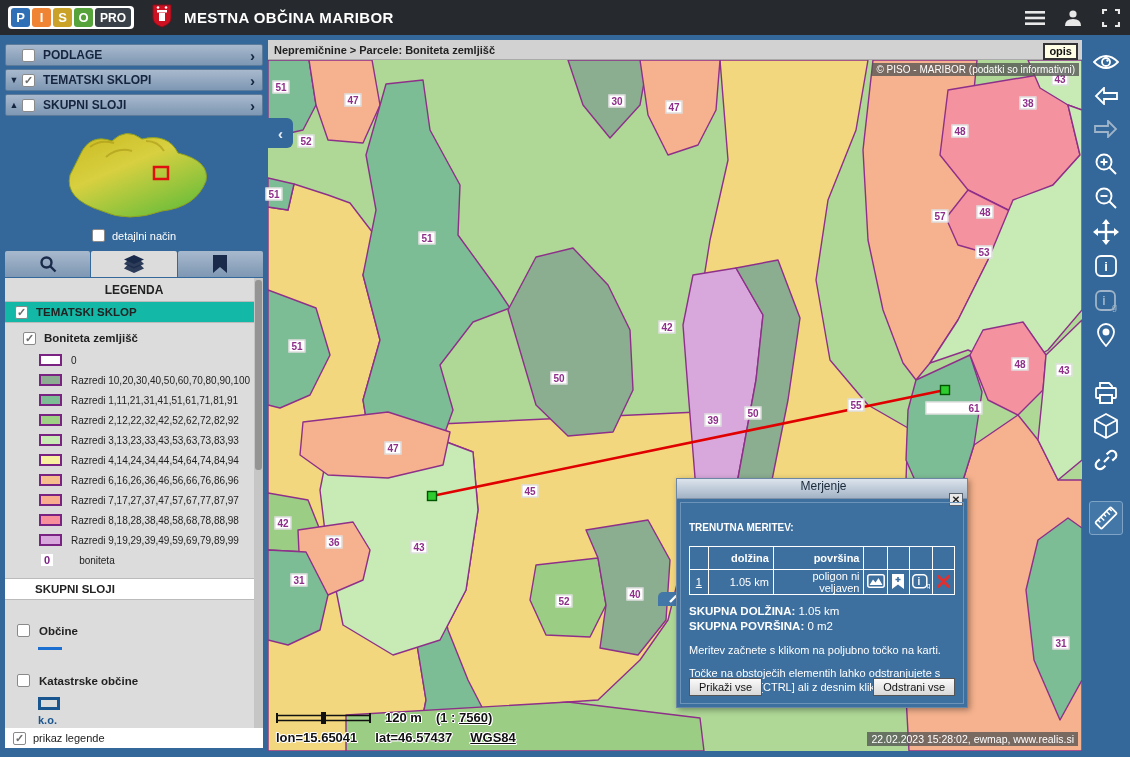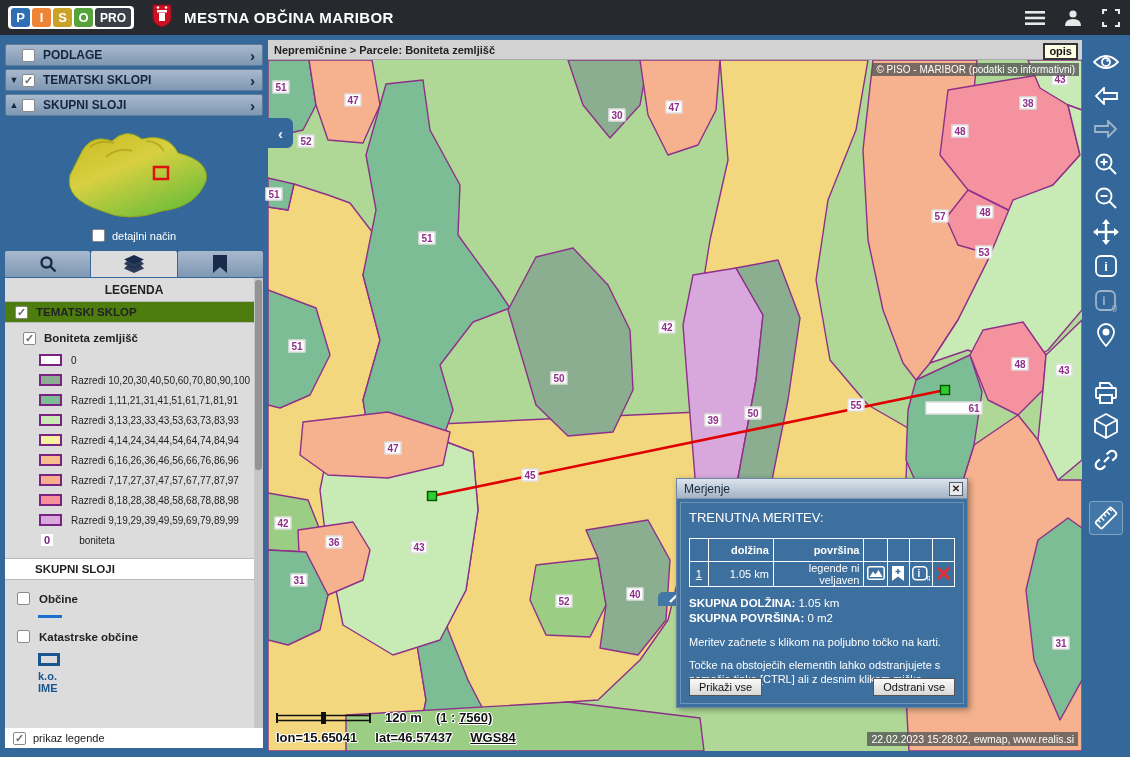--- a/index.html
+++ b/index.html
@@ -26,30 +26,30 @@
   .acc-row .cb { margin:0 8px 0 0; }
   .overview { position:absolute; left:50px; top:92px; width:168px; height:100px; }
   .detail-row { position:absolute; left:0; top:194px; width:268px; display:flex; justify-content:center; align-items:center; gap:7px; color:#fff; font-size:11px; }
   .side-tabs { position:absolute; left:5px; top:216px; width:258px; height:26px; display:flex; gap:1px; }
   .side-tab { flex:1; background:linear-gradient(#A8B9CD,#7E97B3); display:flex; align-items:center; justify-content:center; cursor:pointer; border-radius:2px 2px 0 0; }
   .side-tab.active { background:#DCDCDC; }
   .legend-panel { position:absolute; left:5px; top:243px; width:258px; height:450px; background:#DCDCDC; overflow:hidden; }
   .legend-scroll { position:absolute; right:0; top:0; width:9px; height:450px; background:#C6C6C6; }
   .legend-thumb { position:absolute; left:1px; top:2px; width:7px; height:190px; background:#949494; border-radius:3px; }
   .legend-title { text-align:center; font-weight:bold; font-size:12px; color:#222; padding:5px 0 4px; }
-  .legend-group { background:#4d7c0f; height:22px; display:flex; align-items:center; gap:8px; padding-left:10px; font-weight:bold; font-size:11.5px; color:#222; border-top:1px solid #bbb; border-bottom:1px solid #bbb; }
+  .legend-group { background:#14b8a6; height:22px; display:flex; align-items:center; gap:8px; padding-left:10px; font-weight:bold; font-size:11.5px; color:#222; border-top:1px solid #bbb; border-bottom:1px solid #bbb; }
   .legend-layer { height:24px; display:flex; align-items:center; gap:8px; padding-left:18px; font-weight:bold; font-size:11.5px; color:#222; margin-top:3px; }
   .legend-item { height:20px; display:flex; align-items:center; padding-left:34px; }
   .legend-item .sw { width:23px; height:12px; border:2.5px solid #7B2382; background:#fff; flex:none; }
   .legend-item .lb { font-size:10px; color:#222; margin-left:9px; white-space:nowrap; }
   .legend-zero { height:20px; display:flex; align-items:center; padding-left:36px; }
   .legend-zero .zb { background:#fff; color:#7B2382; font-weight:bold; font-size:11px; padding:0 3px; }
   .legend-zero .lb { font-size:10px; color:#222; margin-left:26px; }
   .shared-title { background:#fff; height:22px; margin-top:8px; display:flex; align-items:center; padding-left:30px; font-weight:bold; font-size:11.5px; color:#222; border-top:1px solid #bbb; border-bottom:1px solid #bbb; }
-  .shared-item { display:flex; align-items:center; gap:9px; padding-left:12px; margin-top:12px; font-weight:bold; font-size:11.5px; color:#222; }
+  .shared-item { display:flex; align-items:center; gap:9px; padding-left:12px; margin-top:24px; font-weight:bold; font-size:11.5px; color:#222; }
   .sw-line { margin:10px 0 0 33px; width:24px; height:3px; background:#1B6FD0; }
   .sw-rect { margin:10px 0 0 33px; width:22px; height:13px; border:3px solid #19558F; }
   .ko-label { margin:4px 0 0 33px; color:#19558F; font-size:11px; font-weight:bold; line-height:12px; }
   .show-legend { position:absolute; left:5px; top:693px; width:258px; height:20px; background:#fff; display:flex; align-items:center; gap:7px; padding-left:8px; font-size:11px; color:#222; }
 
   
   .map-panel { position:absolute; left:268px; top:40px; width:814px; height:566px; background:#AFD896; }
   .breadcrumb-bar { position:absolute; left:0; top:0; width:814px; height:20px; background:#D2D2D2; border-bottom:1px solid #aaa; display:flex; align-items:center; font-size:11px; font-weight:bold; color:#222; padding-left:6px; z-index:6; }
   .opis-btn { position:absolute; right:4px; top:3px; background:#FFFFE6; border:2px solid #333; font-size:11px; font-weight:bold; color:#111; padding:0 4px; line-height:13px; cursor:pointer; }
   .map-svg { position:absolute; left:0; top:20px; width:814px; height:691px; }
@@ -58,24 +58,24 @@
   .copyright { position:absolute; right:3px; top:23px; background:rgba(85,85,85,.78); color:#fff; font-size:10px; padding:1px 4px; z-index:3; }
   .timestamp { position:absolute; right:4px; top:692px; background:rgba(85,85,85,.78); color:#fff; font-size:10.5px; padding:1px 4px; z-index:3; }
   .halo { text-shadow:-1px 0 #fff,1px 0 #fff,0 -1px #fff,0 1px #fff,1px 1px #fff,-1px -1px #fff; }
   .scalebar { position:absolute; left:8px; top:670px; display:flex; align-items:center; gap:14px; z-index:3; font-size:13px; font-weight:bold; color:#111; }
   .lonlat { position:absolute; left:8px; top:690px; display:flex; gap:18px; z-index:3; font-size:13px; font-weight:bold; color:#111; }
   .collapse-tab { position:absolute; left:0; top:78px; width:25px; height:30px; background:#34689A; border-radius:0 6px 6px 0; color:#E8EEF5; display:flex; align-items:center; justify-content:center; font-size:15px; font-weight:bold; cursor:pointer; z-index:4; }
   .up-tab { position:absolute; left:390px; bottom:0; width:36px; height:14px; background:#4377A8; border-radius:5px 5px 0 0; display:flex; align-items:center; justify-content:center; cursor:pointer; z-index:4; }
 
   
   .dialog { position:absolute; left:408px; top:438px; width:292px; height:230px; background:#3D6F9F; border:1px solid #6B87A3; box-shadow:2px 2px 6px rgba(0,0,0,.35); z-index:5; }
-  .dialog-header { height:20px; background:linear-gradient(#DCE3EC,#A3B4C6); display:flex; align-items:center; padding:0 4px 0 7px; font-size:12px; color:#1A2A3A; border-bottom:1px solid #7e93a8; }
+  .dialog-header { height:20px; background:linear-gradient(#DCE3EC,#A3B4C6); display:flex; align-items:center; padding:0 4px 0 7px; font-size:12px; color:#1A2A3A; border-bottom:1px solid #7e93a8;flex-direction:column; }
   .dialog-close { margin-left:auto; width:14px; height:14px; background:#E9E9E9; border:1px solid #55616E; display:flex; align-items:center; justify-content:center; font-size:10px; font-weight:bold; color:#222; cursor:pointer; }
   .dialog-body { position:absolute; left:3px; right:3px; top:23px; bottom:3px; border:1px solid #6E93B8; padding:7px 8px; color:#fff; }
-  .dlg-section { font-size:13px; font-weight:normal; }
+  .dlg-section { font-size:10px; font-weight:bold;margin-top:12px; }
   .m-table { border-collapse:collapse; margin-top:13px; width:100%; }
   .m-table td { border:1px solid #fff; font-size:11px; color:#fff; height:23px; padding:0 4px; }
   .m-table .hd { font-weight:bold; text-align:center; }
   .m-table .idx { width:20px; text-align:center; text-decoration:underline; cursor:pointer; }
   .m-table .len { width:72px; text-align:right; }
   .m-table .ar { width:104px; text-align:right; }
   .m-table .ic { width:25px; text-align:center; padding:0; cursor:pointer; }
   .totals { margin-top:9px; font-size:11.5px; line-height:15px; }
   .totals b { font-weight:bold; }
   .help { margin-top:9px; font-size:11px; line-height:14px; }
@@ -211,20 +211,24 @@
             <span class="sw" style="background: rgb(255, 255, 255);"></span>
             <span class="lb">0</span>
           </div>
           <div class="legend-item">
             <span class="sw" style="background: rgb(140, 173, 146);"></span>
             <span class="lb">Razredi 10,20,30,40,50,60,70,80,90,100</span>
           </div>
           <div class="legend-item">
             <span class="sw" style="background: rgb(125, 189, 150);"></span>
             <span class="lb">Razredi 1,11,21,31,41,51,61,71,81,91</span>
+          </div>
+          <div class="legend-item">
+            <span class="sw" style="background: rgb(158, 209, 132);"></span>
+            <span class="lb">Razredi 2,12,22,32,42,52,62,72,82,92</span>
           </div>
           <div class="legend-item">
             <span class="sw" style="background: rgb(200, 234, 180);"></span>
             <span class="lb">Razredi 3,13,23,33,43,53,63,73,83,93</span>
           </div>
           <div class="legend-item">
             <span class="sw" style="background: rgb(248, 242, 160);"></span>
             <span class="lb">Razredi 4,14,24,34,44,54,64,74,84,94</span>
           </div>
           <div class="legend-item">
@@ -321,39 +325,39 @@
         <rect id="msq2" width="9" height="9" fill="#2ECC2E" stroke="#005500" stroke-width="1.4" x="672.5" y="325.5"></rect>
       </g>
     </svg>
 
     <div class="map-labels" id="map-labels">
         <div class="plabel" style="left: 13px; top: 27px;">51</div>
         <div class="plabel" style="left: 85px; top: 40px;">47</div>
         <div class="plabel" style="left: 38px; top: 81px;">52</div>
         <div class="plabel" style="left: 6px; top: 134px;">51</div>
         <div class="plabel" style="left: 159px; top: 178px;">51</div>
-        <div class="plabel" style="left: 349px; top: 55px;">30</div>
+        <div class="plabel" style="left: 349px; top: 41px;">30</div>
         <div class="plabel" style="left: 406px; top: 47px;">47</div>
         <div class="plabel" style="left: 792px; top: 19px;">43</div>
         <div class="plabel" style="left: 760px; top: 43px;">38</div>
         <div class="plabel" style="left: 692px; top: 71px;">48</div>
         <div class="plabel" style="left: 717px; top: 152px;">48</div>
         <div class="plabel" style="left: 672px; top: 156px;">57</div>
         <div class="plabel" style="left: 716px; top: 192px;">53</div>
         <div class="plabel" style="left: 399px; top: 267px;">42</div>
         <div class="plabel" style="left: 291px; top: 318px;">50</div>
         <div class="plabel" style="left: 29px; top: 286px;">51</div>
         <div class="plabel" style="left: 752px; top: 304px;">48</div>
         <div class="plabel" style="left: 796px; top: 310px;">43</div>
         <div class="plabel" style="left: 445px; top: 360px;">39</div>
         <div class="plabel" style="left: 485px; top: 353px;">50</div>
         <div class="plabel" style="left: 588px; top: 345px;">55</div>
         <div class="plabel" style="left: 686px; top: 348px; padding-left: 42px;">61</div>
         <div class="plabel" style="left: 125px; top: 388px;">47</div>
-        <div class="plabel" style="left: 262px; top: 415px;">45</div>
+        <div class="plabel" style="left: 262px; top: 431px;">45</div>
         <div class="plabel" style="left: 15px; top: 463px;">42</div>
         <div class="plabel" style="left: 66px; top: 482px;">36</div>
         <div class="plabel" style="left: 151px; top: 487px;">43</div>
         <div class="plabel" style="left: 31px; top: 520px;">31</div>
         <div class="plabel" style="left: 296px; top: 541px;">52</div>
         <div class="plabel" style="left: 367px; top: 534px;">40</div>
         <div class="plabel" style="left: 793px; top: 583px;">31</div>
       </div>
 
     <div class="copyright">© PISO - MARIBOR (podatki so informativni)</div>
@@ -397,21 +401,21 @@
             <td class="hd len">dolžina</td>
             <td class="hd ar">površina</td>
             <td class="ic"></td>
                 <td class="ic"></td>
                 <td class="ic"></td>
                 <td class="ic"></td>
           </tr>
           <tr>
             <td class="idx">1</td>
             <td class="len">1.05 km</td>
-            <td class="ar">legende ni veljaven</td>
+            <td class="ar">poligon ni veljaven</td>
             <td class="ic">
               <svg width="18" height="14" viewBox="0 0 18 14">
                     <rect x="0.8" y="0.8" width="16.4" height="12.4" rx="2" fill="none" stroke="#fff" stroke-width="1.5"></rect>
                     <path d="M2.5,11 L6,5.5 8.5,8.5 11.5,4 15.5,11 Z" fill="#fff"></path>
                   </svg>
             </td>
             <td class="ic">
               <svg width="12" height="15" viewBox="0 0 12 15">
                     <path d="M0,0 H12 V15 L6,10.5 0,15 Z" fill="#fff"></path>
                     <path d="M6,3 V8 M3.5,5.5 H8.5" stroke="#3D6F9F" stroke-width="1.6"></path>

